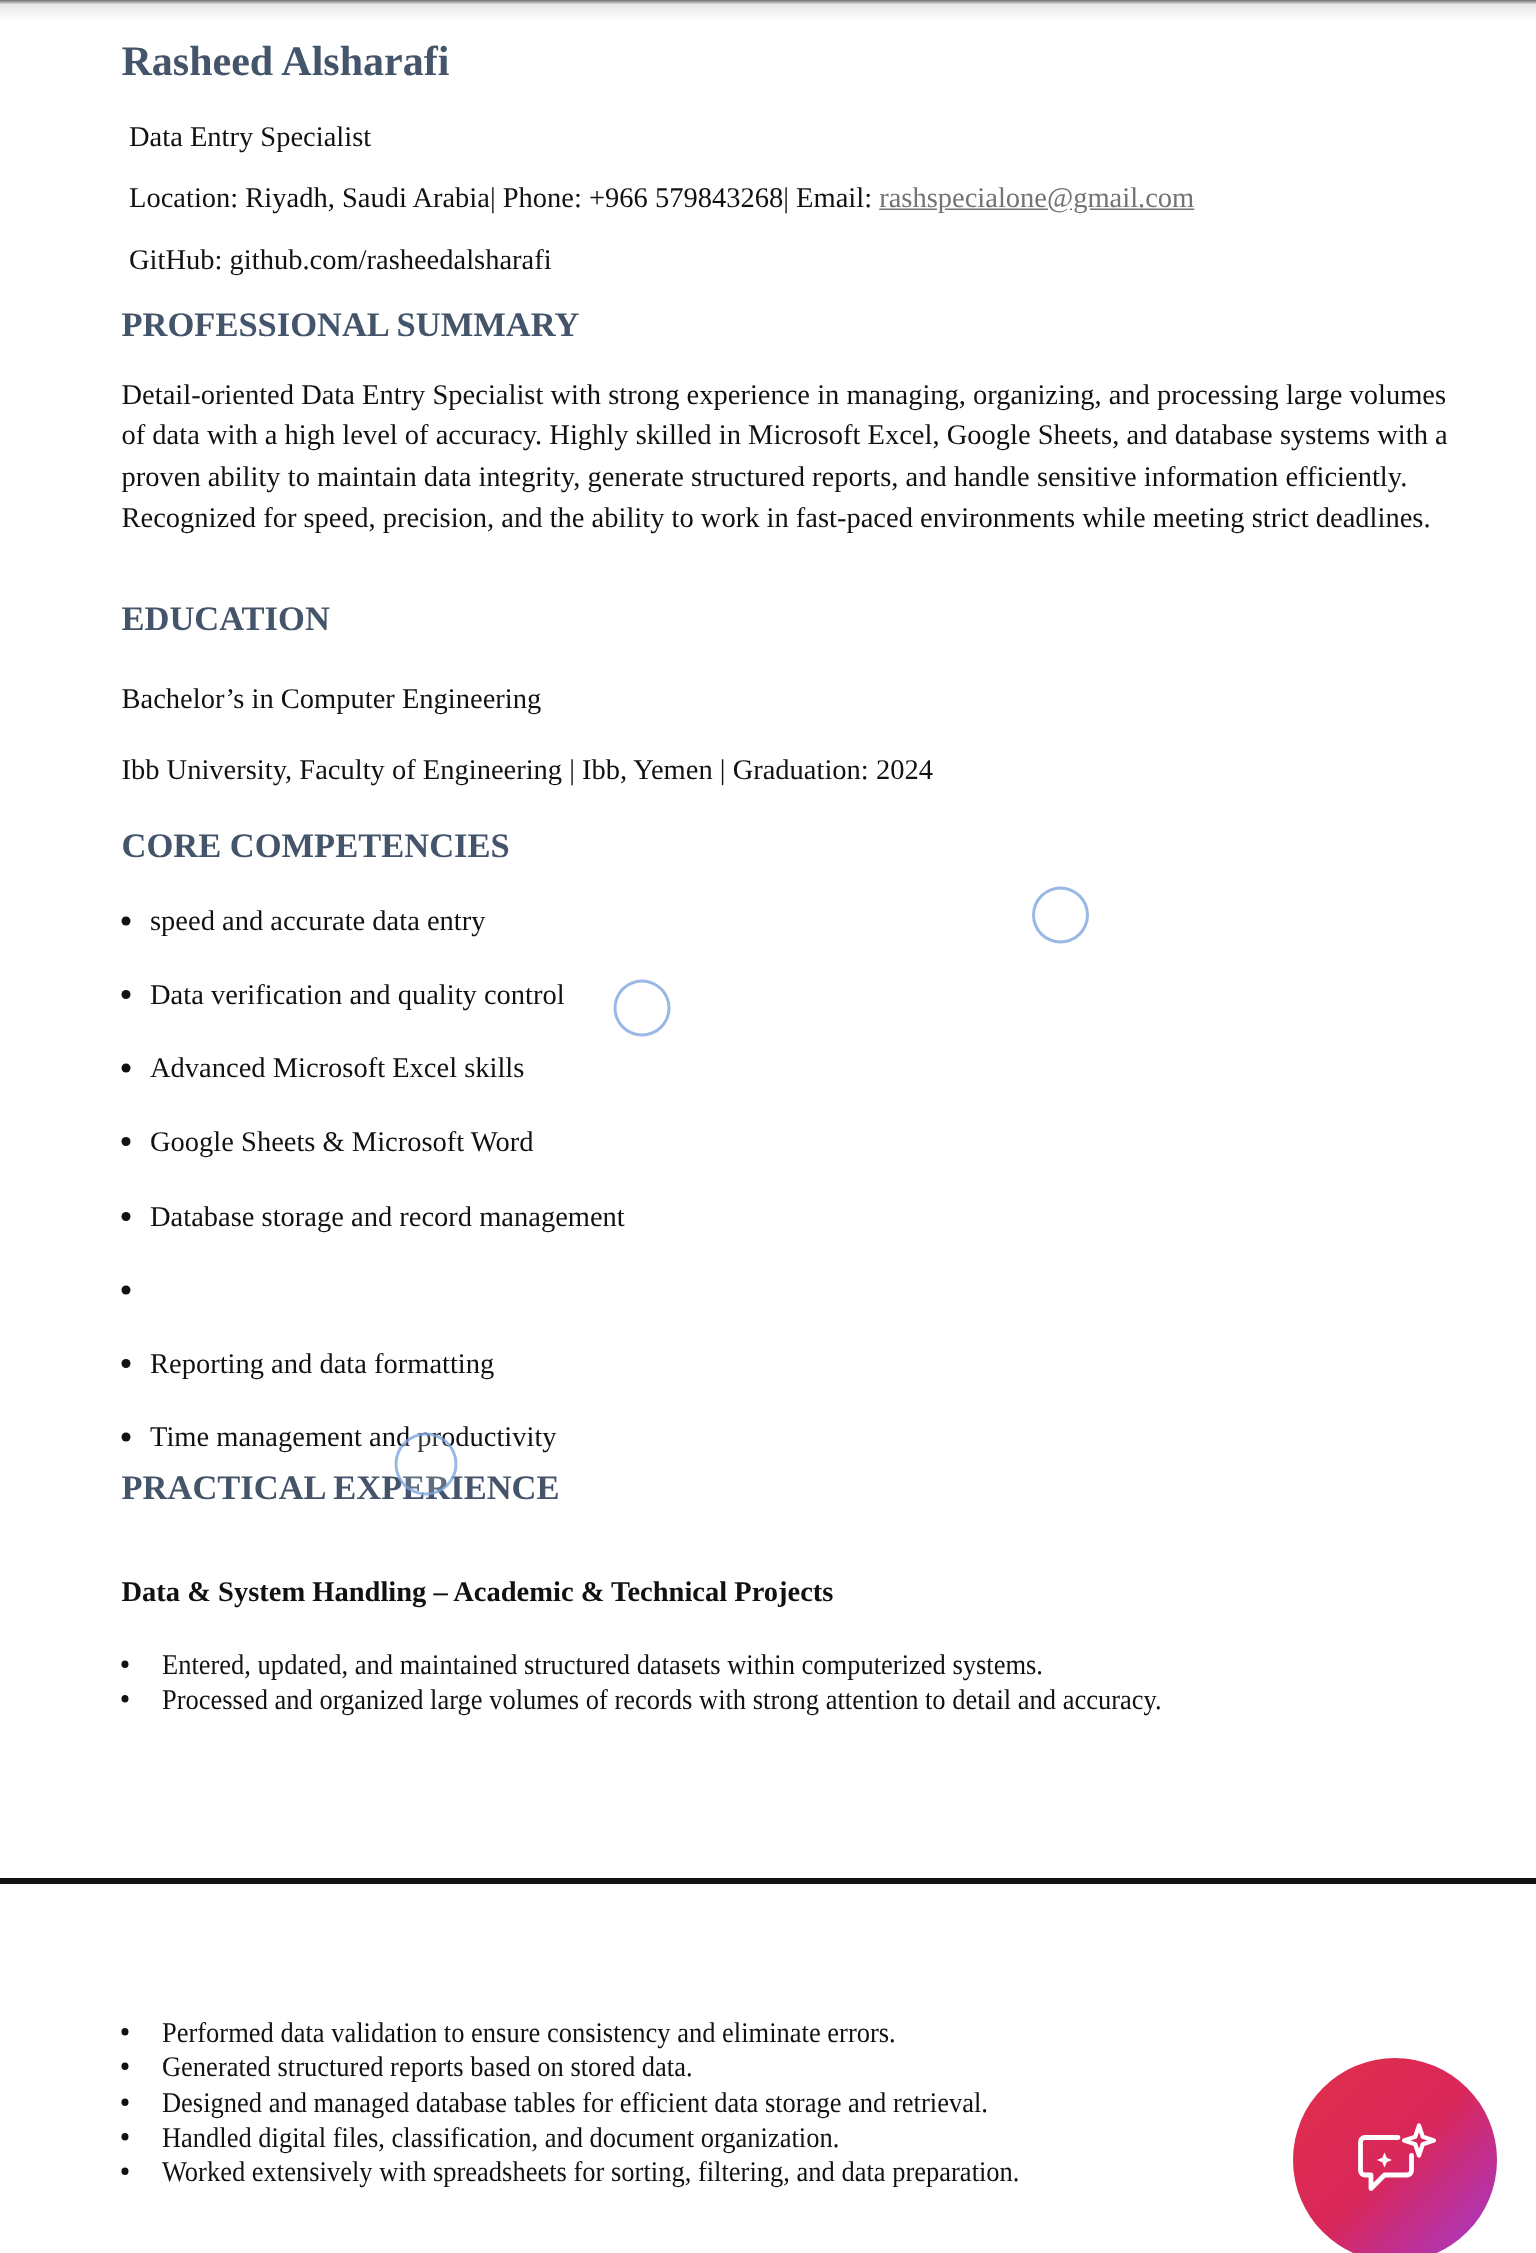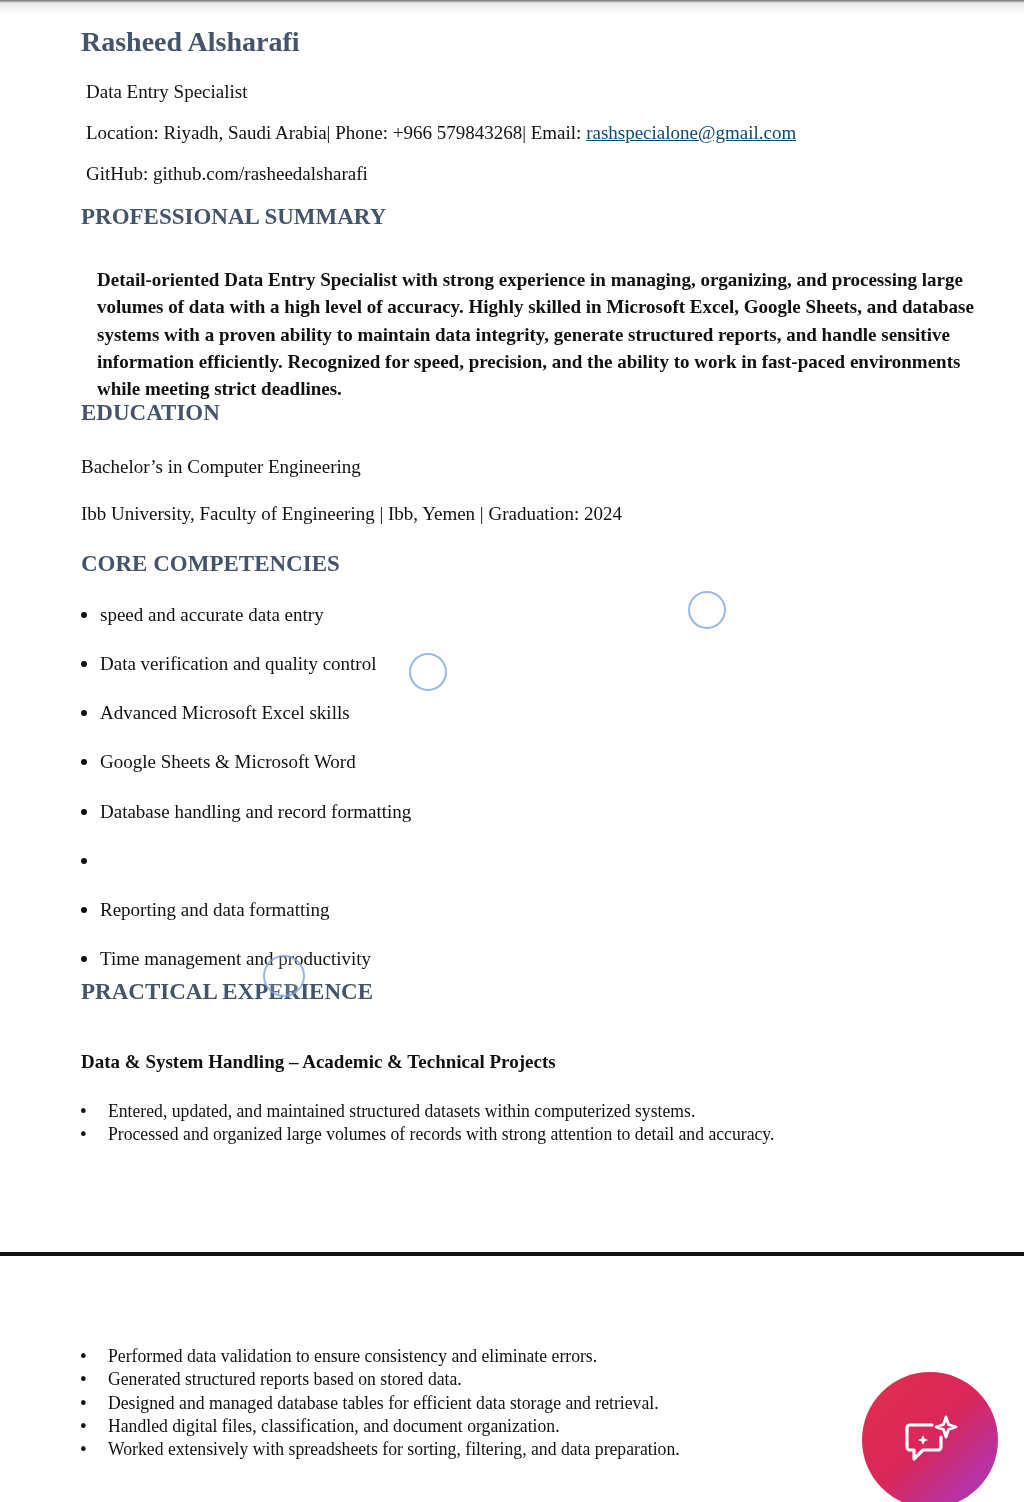--- a/index.html
+++ b/index.html
@@ -15,28 +15,28 @@
   }
   .page { position: absolute; left: 0; top: 0; width: 1024px; }
   .name {
     position: absolute; left: 81px; top: 26px;
     font-size: 28px; font-weight: bold; color: #44546a; margin: 0;
   }
   .line {
     position: absolute; left: 86px; font-size: 19px; color: #111;
     white-space: nowrap;
   }
-  .line a { color: #0c4a6e; text-decoration: underline; margin-top: 18px; }
+  .line a { color: #737373; text-decoration: underline; margin-top: 18px; }
   .heading {
     position: absolute; left: 81px; font-size: 23px; font-weight: bold;
     color: #44546a; margin: 0; letter-spacing: 0px; white-space: nowrap;
   }
   .summary {
     position: absolute; left: 81px; top: 250px; width: 890px;
-    font-size: 19px; line-height: 27.3px; margin: 16px; font-weight: bold;
+    font-size: 19px; line-height: 27.3px; margin: 0;
   }
   .edu {
     position: absolute; left: 81px; font-size: 19px; white-space: nowrap;
   }
   .comp-list { list-style: none; margin: 0; padding: 0; }
   .comp-item {
     position: absolute; left: 81px; font-size: 19px; white-space: nowrap; font-family: Liberation Serif, serif;
   }
   .comp-item .bullet {
     display: inline-block; width: 6px; height: 6px; border-radius: 50%;
@@ -89,21 +89,21 @@
   <h2 class="heading" style="top:400px">EDUCATION</h2>
   <div class="edu" style="top:456px">Bachelor’s in Computer Engineering</div>
   <div class="edu" style="top:503px">Ibb University, Faculty of Engineering | Ibb, Yemen | Graduation: 2024</div>
 
   <h2 class="heading" style="top:551px">CORE COMPETENCIES</h2>
   <ul class="comp-list">
     <li class="comp-item" style="top:604px"><span class="bullet"></span><span>speed and accurate data entry</span></li>
     <li class="comp-item" style="top:653px"><span class="bullet"></span><span>Data verification and quality control</span></li>
     <li class="comp-item" style="top:702px"><span class="bullet"></span><span>Advanced Microsoft Excel skills</span></li>
     <li class="comp-item" style="top:751px"><span class="bullet"></span><span>Google Sheets &amp; Microsoft Word</span></li>
-    <li class="comp-item" style="top:801px"><span class="bullet"></span><span>Database handling and record formatting</span></li>
+    <li class="comp-item" style="top:801px"><span class="bullet"></span><span>Database storage and record management</span></li>
     <li class="comp-item" style="top:850px"><span class="bullet"></span></li>
     <li class="comp-item" style="top:899px"><span class="bullet"></span><span>Reporting and data formatting</span></li>
     <li class="comp-item" style="top:948px"><span class="bullet"></span><span>Time management and productivity</span></li>
   </ul>
 
   <h2 class="heading" style="top:979px">PRACTICAL EXPERIENCE</h2>
   <div class="subheading">Data &amp; System Handling – Academic &amp; Technical Projects</div>
 
   <div class="exp-item" style="top:1100px"><span class="bullet"></span><span>Entered, updated, and maintained structured datasets within computerized systems.</span></div>
   <div class="exp-item" style="top:1123px"><span class="bullet"></span><span>Processed and organized large volumes of records with strong attention to detail and accuracy.</span></div>

